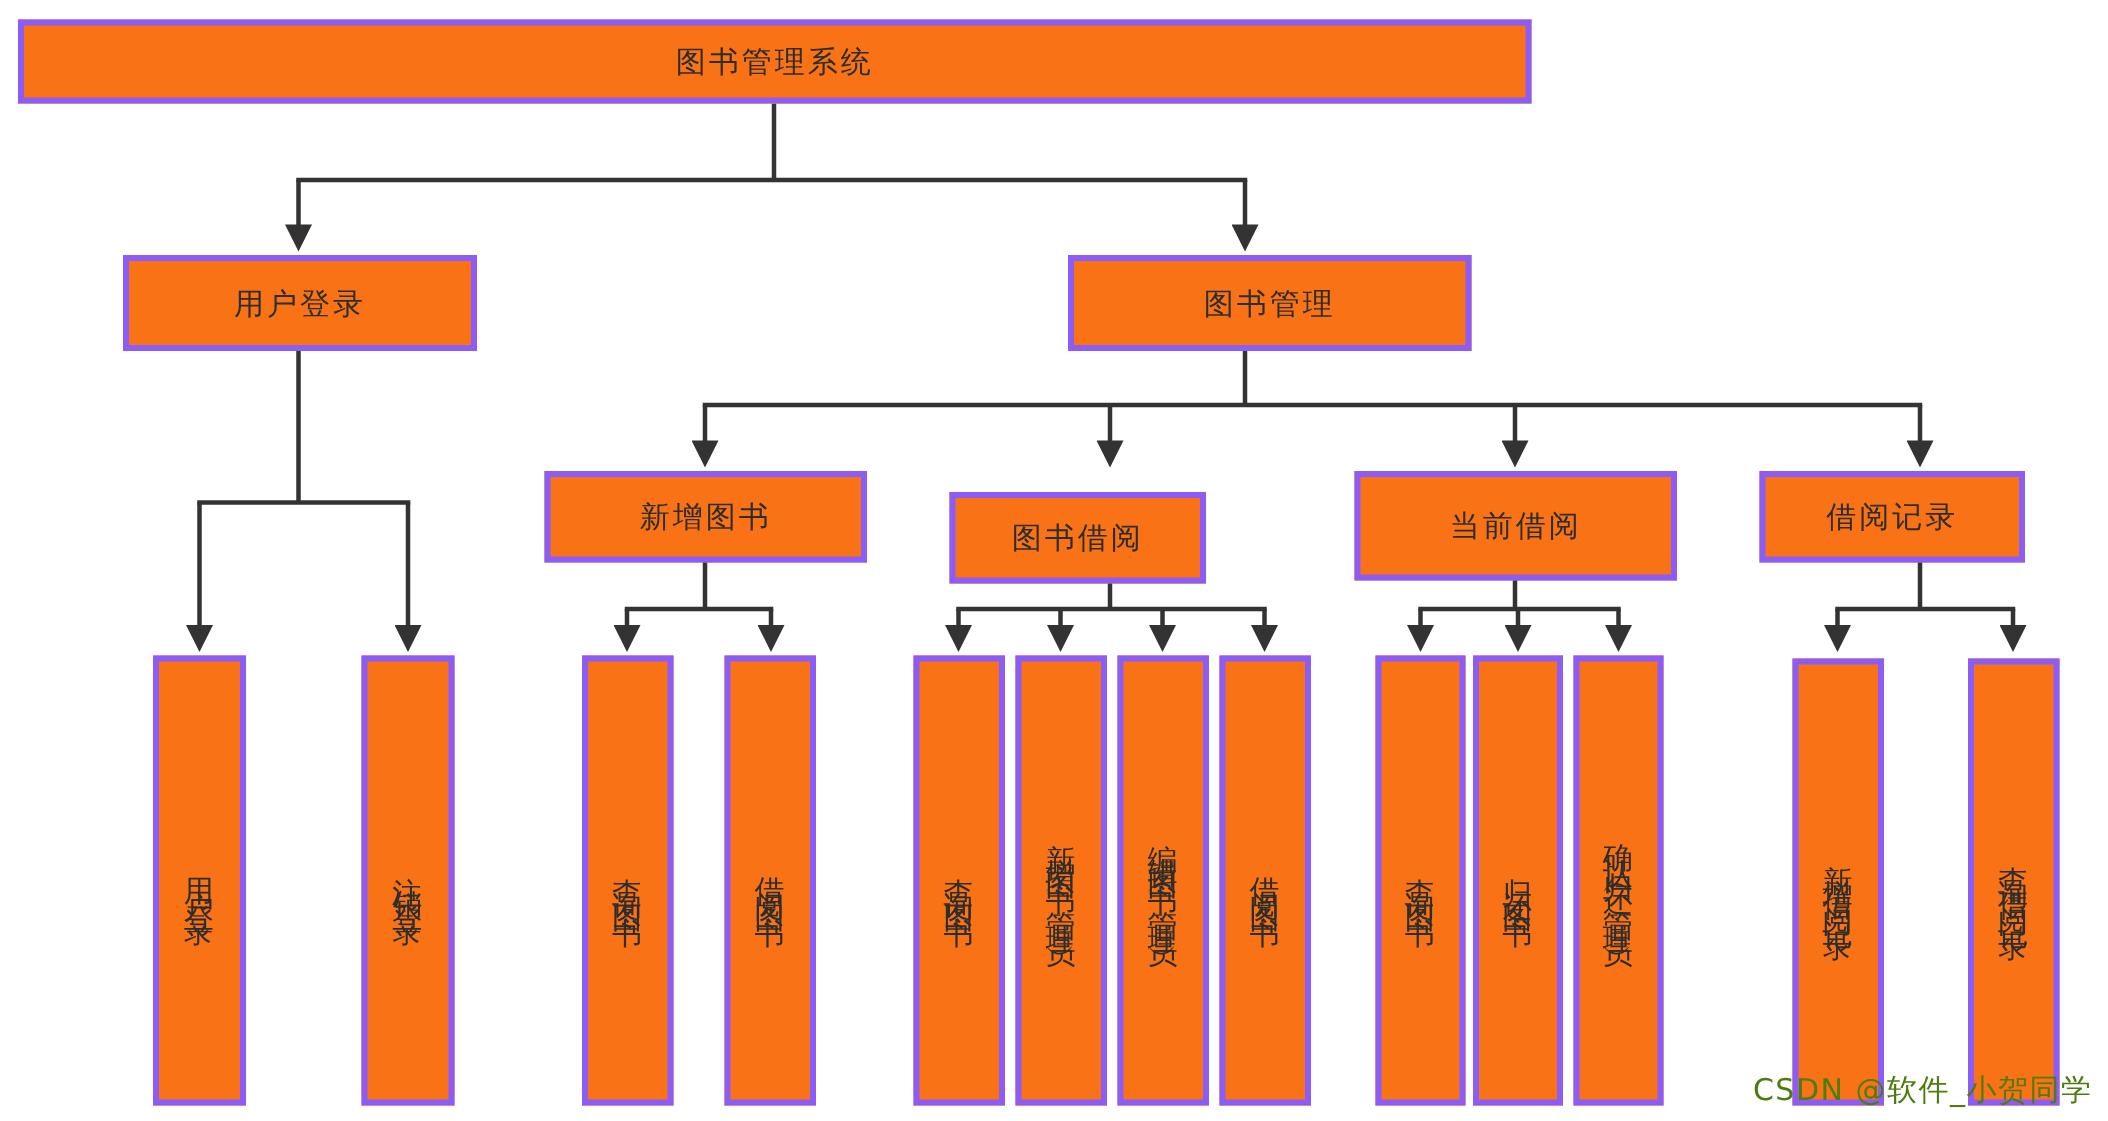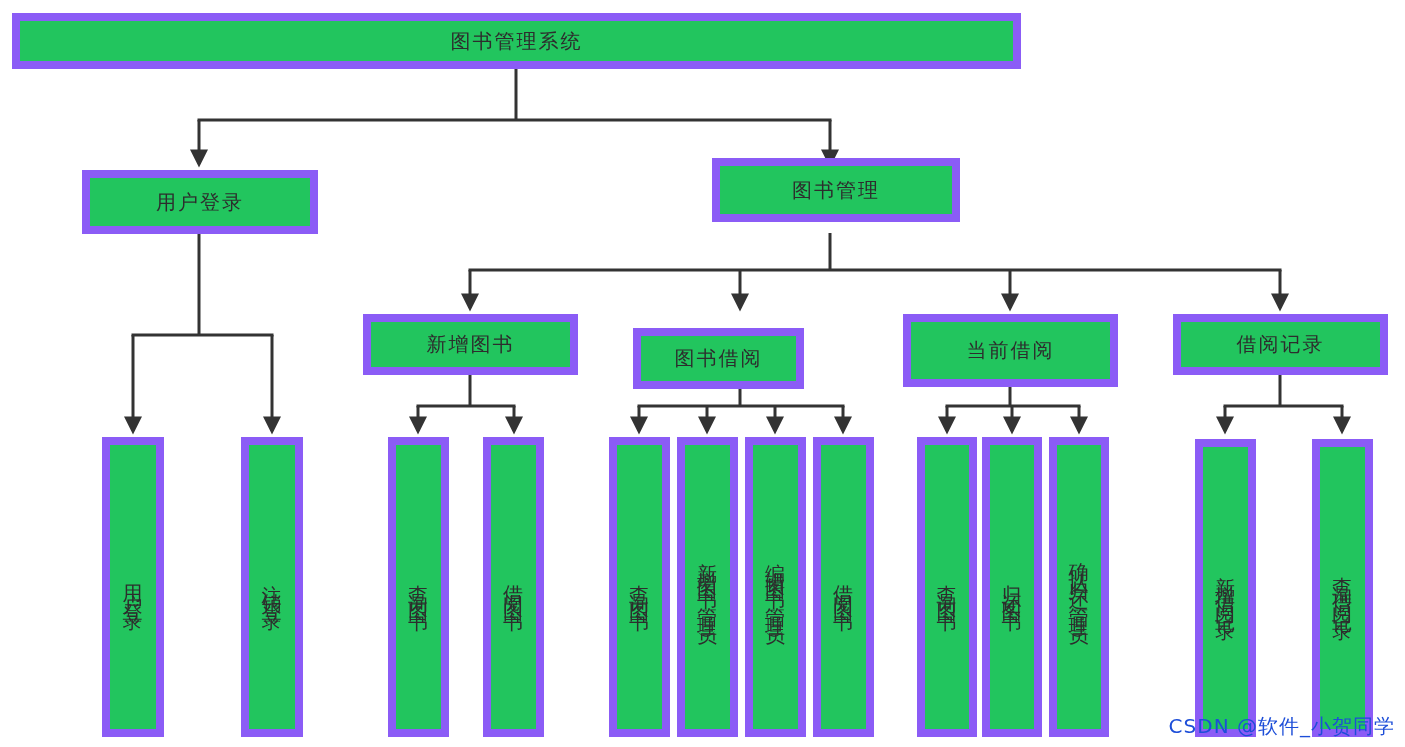--- a/index.html
+++ b/index.html
@@ -1,32 +1,32 @@
 <!DOCTYPE html>
 <html><head>
 <meta charset="utf-8">
 <style>
   html,body{margin:0;padding:0;background:#ffffff;}
   body{font-family:"DejaVu Sans","Liberation Sans",sans-serif;}
   .stage{position:relative;width:1405px;height:747px;background:#ffffff;overflow:hidden;}
   .wires{position:absolute;left:0;top:0;width:1405px;height:747px;}
   .box{
     position:absolute;box-sizing:border-box;
-    border:8px solid #8b5cf6;background:#22c55e;
+    border:4px solid #8b5cf6;background:#f97316;
     display:flex;align-items:center;justify-content:center;
     font-size:20px;color:#2d2d2d;z-index:2;
   }
   .box span{white-space:nowrap;letter-spacing:2px;}
   .v span{
     writing-mode:vertical-rl;text-orientation:mixed;
     letter-spacing:9px;line-height:1;white-space:normal;
   }
   .watermark{
     position:absolute;right:10px;bottom:7px;
-    color:#1d4ed8;font-size:20px;letter-spacing:1px;z-index:3;
+    color:#4d7c0f;font-size:20px;letter-spacing:1px;z-index:3;
   }
   .wline{stroke:#333333;stroke-width:3;fill:none;}
   .hline{stroke:#333333;stroke-width:3;fill:none;stroke-linecap:square;}
 </style>
 </head>
 <body>
 
 <div class="stage">
 
   <svg class="wires" viewBox="0 0 1405 747" xmlns="http://www.w3.org/2000/svg">
@@ -77,34 +77,34 @@
     <path class="wline" d="M1342,406 V431" marker-end="url(#arrow)"></path>
   </svg>
 
   <div class="box" style="left:12px;top:13px;width:1009px;height:56px">
     <span>图书管理系统</span>
   </div>
 
   <div class="box" style="left:82px;top:170px;width:236px;height:64px">
     <span>用户登录</span>
   </div>
-  <div class="box" style="left:712px;top:158px;width:248px;height:64px">
+  <div class="box" style="left:712px;top:170px;width:269px;height:64px">
     <span>图书管理</span>
   </div>
 
   <div class="box" style="left:363px;top:314px;width:215px;height:61px">
     <span>新增图书</span>
   </div>
   <div class="box" style="left:633px;top:328px;width:171px;height:61px">
     <span>图书借阅</span>
   </div>
   <div class="box" style="left:903px;top:314px;width:215px;height:73px">
     <span>当前借阅</span>
   </div>
-  <div class="box" style="left:1173px;top:314px;width:215px;height:61px">
+  <div class="box" style="left:1173px;top:314px;width:177px;height:61px">
     <span>借阅记录</span>
   </div>
 
   <div class="box v" style="left:102px;top:437px;width:62px;height:300px">
     <span>用户登录</span>
   </div>
   <div class="box v" style="left:241px;top:437px;width:62px;height:300px">
     <span>注销登录</span>
   </div>
 

